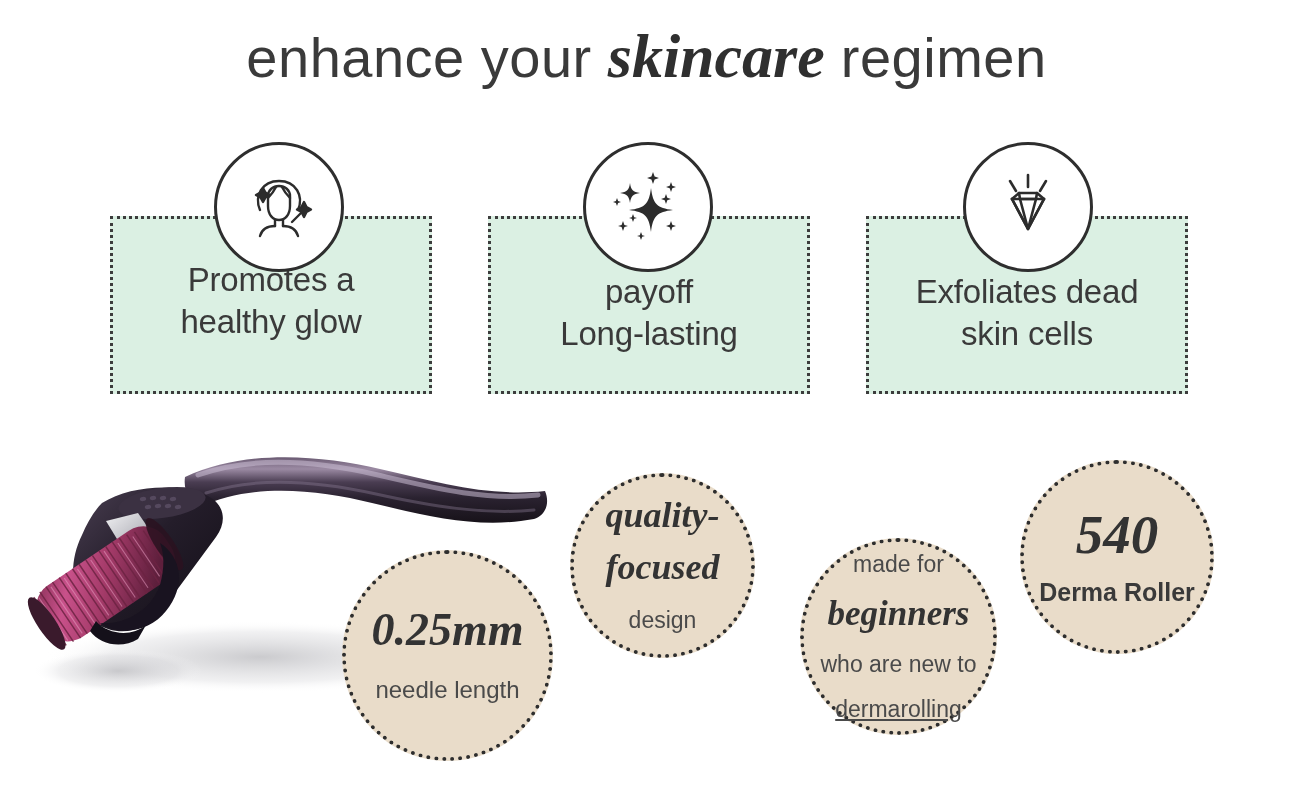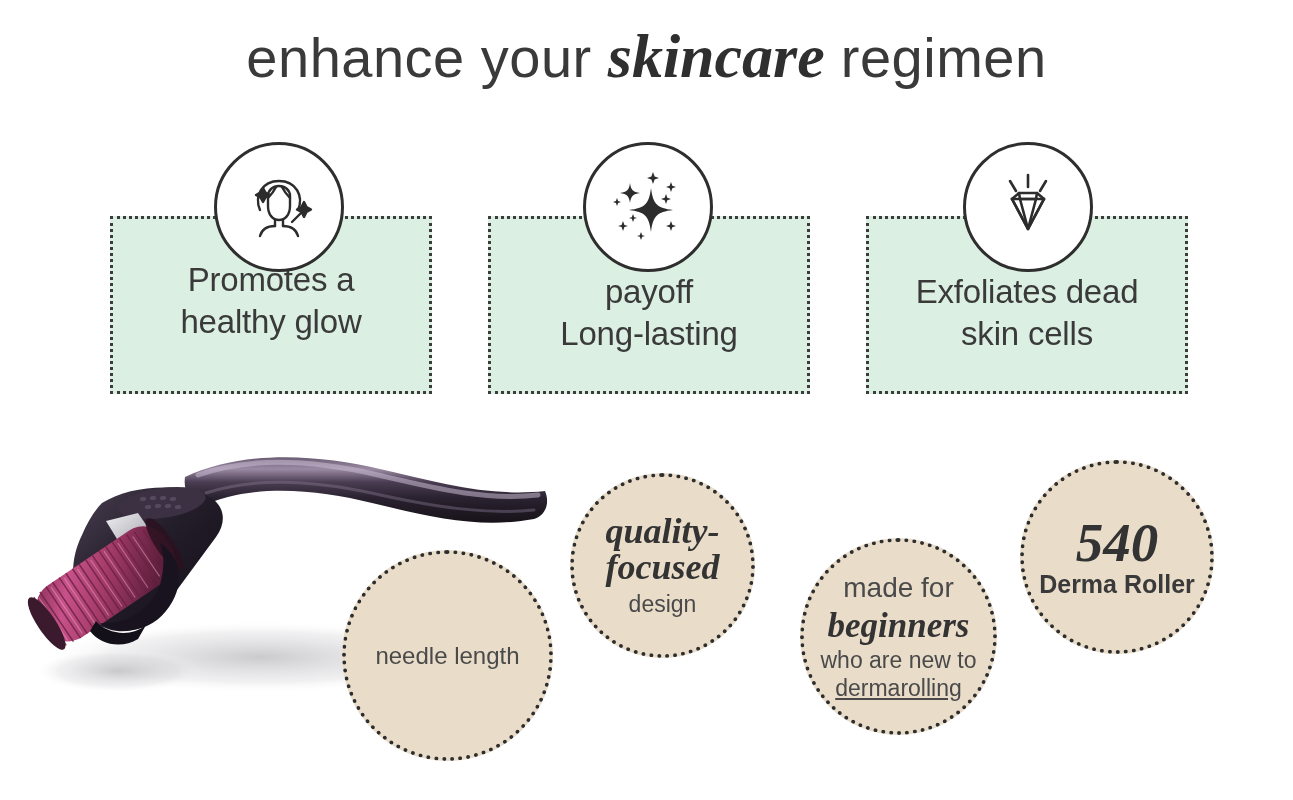--- a/index.html
+++ b/index.html
@@ -79,20 +79,21 @@
     box-sizing: border-box;
     border-radius: 50%;
     background: #e9dcc9;
     border: 4px dotted #2e2e2e;
     display: flex;
     flex-direction: column;
     align-items: center;
     justify-content: center;
     text-align: center;
     color: #3a3a3a;
+    gap: 16px;
   }
   .badge-strong {
     font-family: "Liberation Serif", serif;
     font-style: italic;
     font-weight: bold;
     color: #333333;
     line-height: 1.0;
     white-space: nowrap;
   }
   .badge-sub {
@@ -305,31 +306,32 @@
       </g>
 
       <path d="M150 118 C172 132 176 162 156 186 C140 206 112 212 90 198
                C112 200 140 188 150 160 C155 142 154 128 150 118 Z" fill="#191320"></path>
 
       <path d="M86 196 C98 210 122 212 136 200 L128 214 C112 224 90 220 80 206 Z" fill="#14101a"></path>
     </svg>
   </div>
 
   <div class="info-badge" style="left:342px; top:550px; width:211px; height:211px;">
+    <div class="badge-strong" style="font-size:46px; margin-bottom:6px;">0.25mm</div>
     <div class="badge-sub" style="font-size:24px;">needle length</div>
   </div>
 
   <div class="info-badge" style="left:570px; top:473px; width:185px; height:185px;">
     <div class="badge-strong" style="font-size:36px;">quality-</div>
     <div class="badge-strong" style="font-size:36px; margin-bottom:5px;">focused</div>
     <div class="badge-sub" style="font-size:23px;">design</div>
   </div>
 
   <div class="info-badge" style="left:800px; top:538px; width:197px; height:197px;">
-    <div class="badge-sub" style="font-size:28px;">made for</div>
+    <div class="badge-sub" style="font-size:23px;">made for</div>
     <div class="badge-strong" style="font-size:35px; margin:2px 0 3px;">beginners</div>
     <div class="badge-sub" style="font-size:23px;">who are new to</div>
     <div class="badge-sub" style="font-size:23px;text-decoration:underline;">dermarolling</div>
   </div>
 
   <div class="info-badge" style="left:1020px; top:460px; width:194px; height:194px;">
     <div class="badge-strong" style="font-size:55px; ">540</div>
     <div style="font-family:'Liberation Sans', sans-serif; font-weight:bold; font-size:25px; color:#3a3a3a; white-space:nowrap;">Derma Roller</div>
   </div>
 

